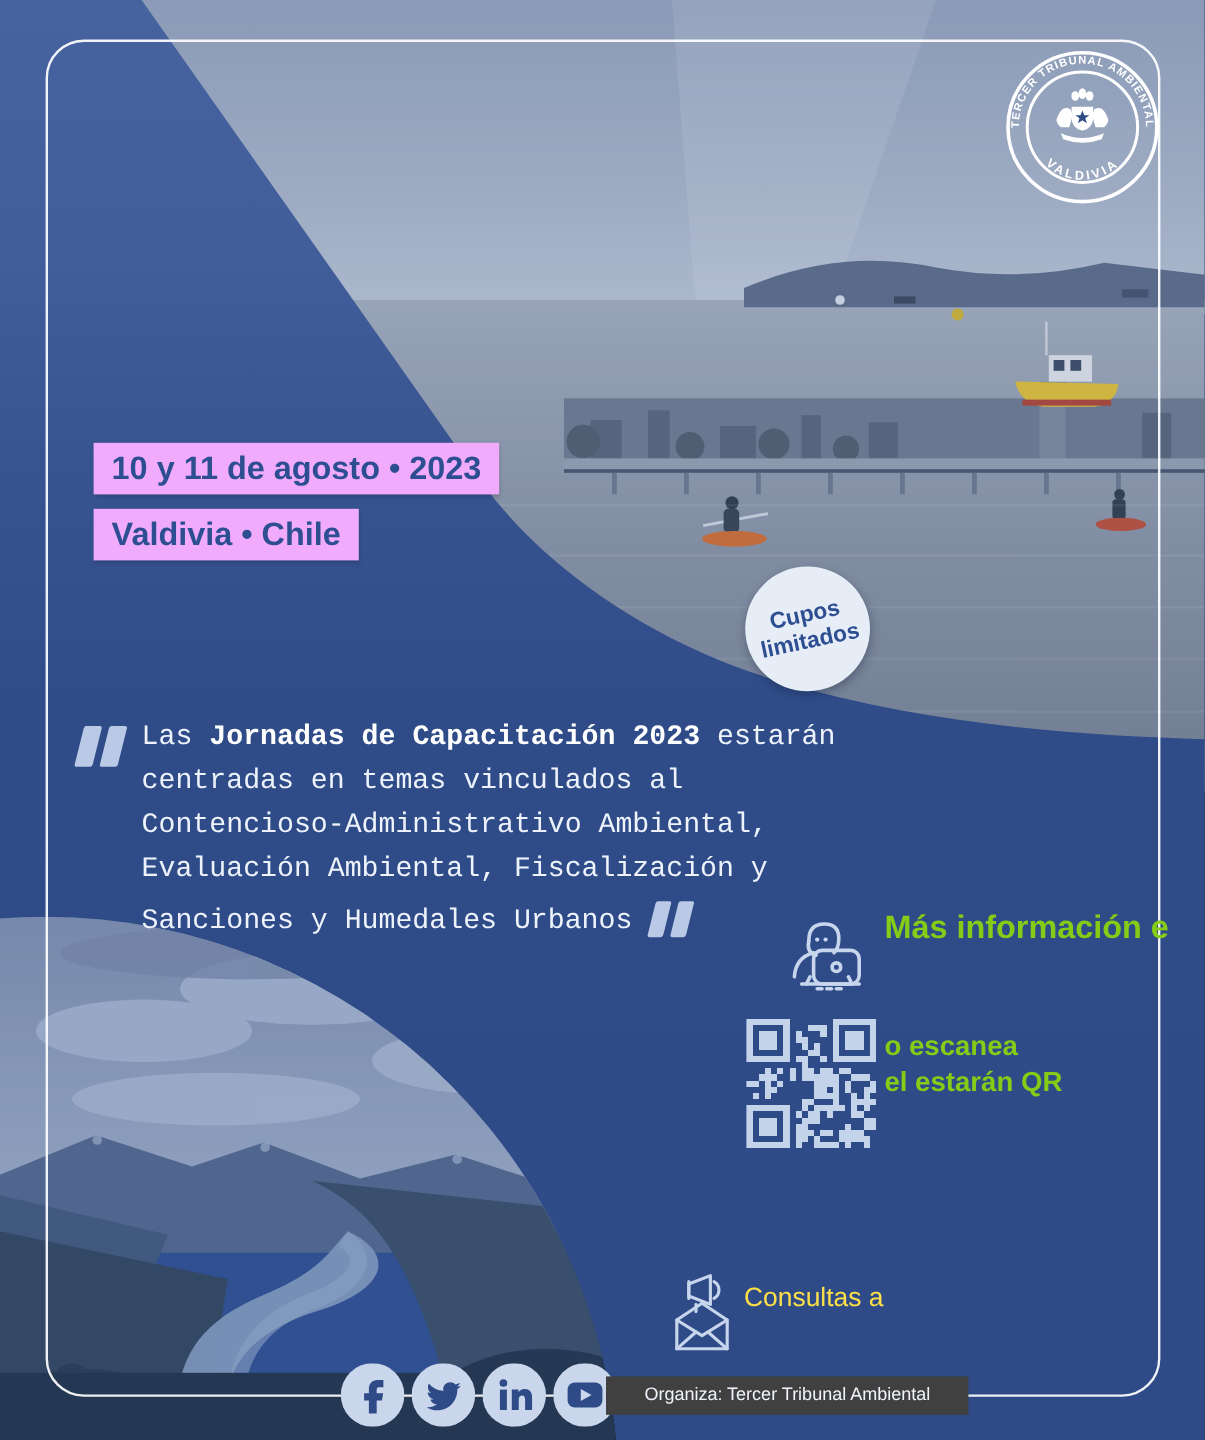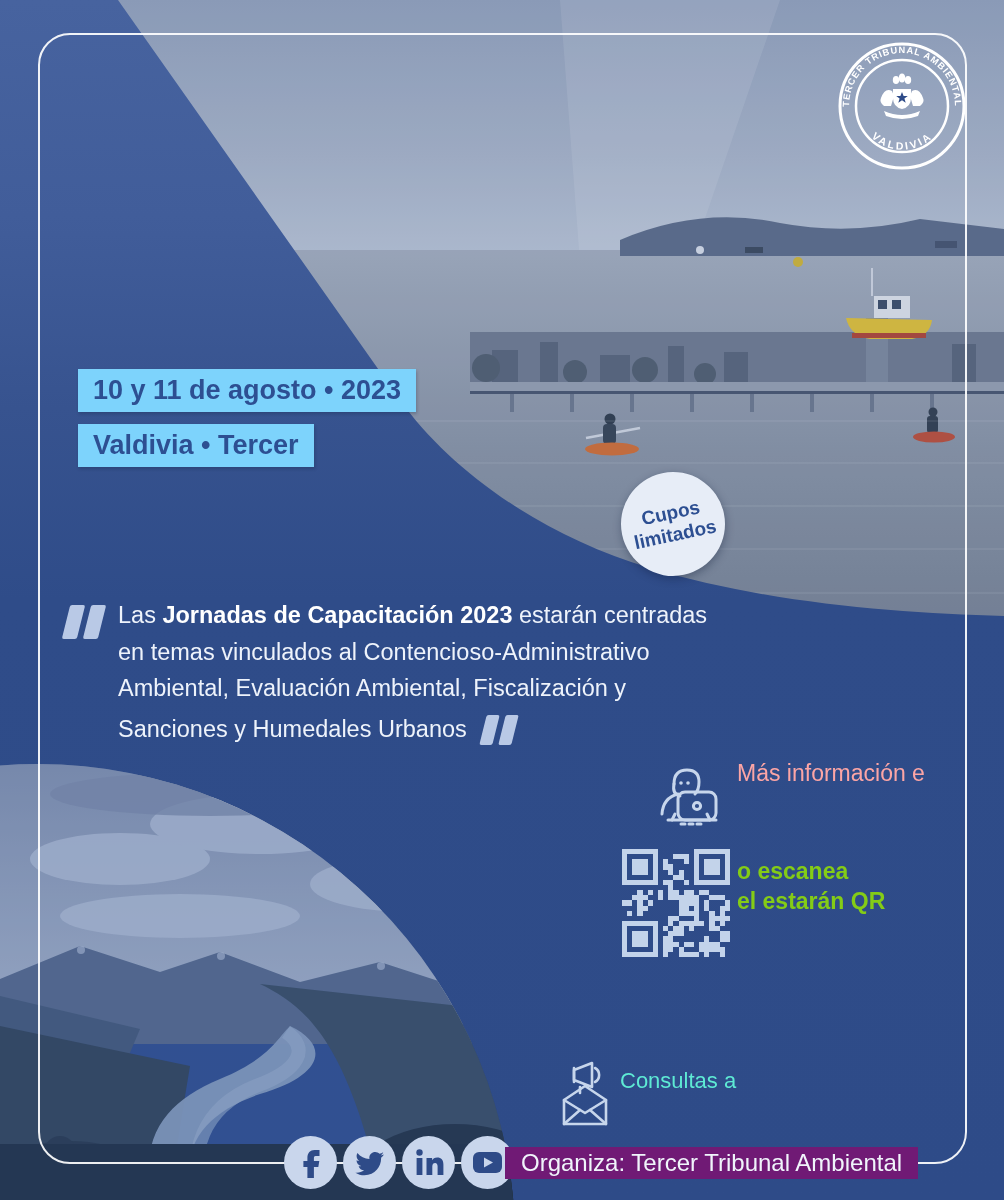--- a/index.html
+++ b/index.html
@@ -14,52 +14,52 @@
          pointer-events:none;}
 
   
   .title{left:78px;top:116px;color:#fff;}
   .t-line{font-weight:bold;font-size:71px;line-height:82px;letter-spacing:-1.5px;
           transform:scaleX(.88);transform-origin:left;white-space:nowrap;
           text-shadow:3px 4px 3px rgba(21,33,72,.55);}
   .t-small{font-size:27px;letter-spacing:0;margin-left:12px;position:relative;top:-4px;}
 
   
-  .badge{left:78px;background:#7dd3fc;color:#2d4f92;font-weight:bold;
+  .badge{left:78px;background:#f0abfc;color:#2d4f92;font-weight:bold;
          font-size:27px;padding:6px 15px;white-space:nowrap;
          box-shadow:1px 2px 3px rgba(20,30,60,.25);}
   .badge-date{top:369px;}
   .badge-loc{top:424px;}
 
   
   .cupos{left:621px;top:472px;width:104px;height:104px;border-radius:50%;
          background:#e7edf7;display:flex;flex-direction:column;align-items:center;
          justify-content:center;transform:rotate(-12deg);color:#2d4f92;
          font-weight:bold;font-size:19px;line-height:22px;
          box-shadow:0 3px 8px rgba(15,25,55,.35);}
 
   
   .quote{left:64px;top:597px;width:662px;color:#eef3fb;font-size:23.5px;line-height:36.5px;}
-  .quote p{margin:0;padding-left:54px;}
+  .quote p{margin:0;padding-left:54px;font-family:Liberation Mono, monospace;}
   .quote b{color:#ffffff;}
   .qmark{display:inline-flex;gap:6px;}
   .qmark i{display:block;width:13px;background:#b9c9e6;transform:skewX(-14deg);border-radius:2px;}
   .qmark-open{position:absolute;left:2px;top:8px;}
   .qmark-open i{height:34px;width:15px;}
   .qmark-close{margin-left:16px;transform:translateY(8px);}
   .qmark-close i{height:30px;}
 
   
-  .info-text{left:737px;top:758px;color:#fca5a5;font-weight:normal;font-size:23px;line-height:30px;white-space:nowrap;}
+  .info-text{left:737px;top:758px;color:#84cc16;font-weight:bold;font-size:27px;line-height:30px;white-space:nowrap;}
   .scan-text{left:737px;top:856px;color:#84cc16;font-weight:bold;font-size:23px;line-height:30px;white-space:nowrap;}
-  .contact-text{left:620px;top:1066px;color:#5eead4;font-size:22px;line-height:30px;white-space:nowrap;}
-
-  
-  .organiza{left:505px;top:1147px;background:#701a75;color:#f0f4fb;
-            font-size:24px;line-height:32px;padding:0 16px;white-space:nowrap;}
+  .contact-text{left:620px;top:1066px;color:#fde047;font-size:22px;line-height:30px;white-space:nowrap;}
+
+  
+  .organiza{left:505px;top:1147px;background:#404040;color:#f0f4fb;
+            font-size:15px;line-height:32px;padding:0 32px;white-space:nowrap;}
   .social{left:284px;top:1136px;display:flex;gap:6px;}
   .social svg{margin-right:0;}
 
   .bottom-photo{left:-440px;top:764px;width:955px;height:955px;border-radius:50%;overflow:hidden;}
 </style>
 </head>
 <body>
 
 <div class="poster">
 
@@ -230,21 +230,21 @@
       <path d="M57,49 h18 v9 q0,9 -9,11 q-9,-2 -9,-11 z"></path>
       <path d="M45,58 q4,-11 11,-7 l2,5 -3,10 -7,0 q-5,-4 -3,-8 z"></path>
       <path d="M87,58 q-4,-11 -11,-7 l-2,5 3,10 7,0 q5,-4 3,-8 z"></path>
       <path d="M48,71 q18,8 36,0 l-2,5 q-16,6 -32,0 z"></path>
       <polygon points="66,52 67.6,56 71.8,56 68.4,58.6 69.7,62.7 66,60.2 62.3,62.7 63.6,58.6 60.2,56 64.4,56" fill="#2e4b88"></polygon>
     </g>
   </svg>
 
 
   <div class="abs badge badge-date">10 y 11 de agosto • 2023</div>
-  <div class="abs badge badge-loc">Valdivia • Tercer</div>
+  <div class="abs badge badge-loc">Valdivia • Chile</div>
 
   <div class="abs cupos">
     <span>Cupos</span>
     <span>limitados</span>
   </div>
 
   <div class="abs quote">
     <span class="qmark qmark-open">
         <i></i>
         <i></i>

